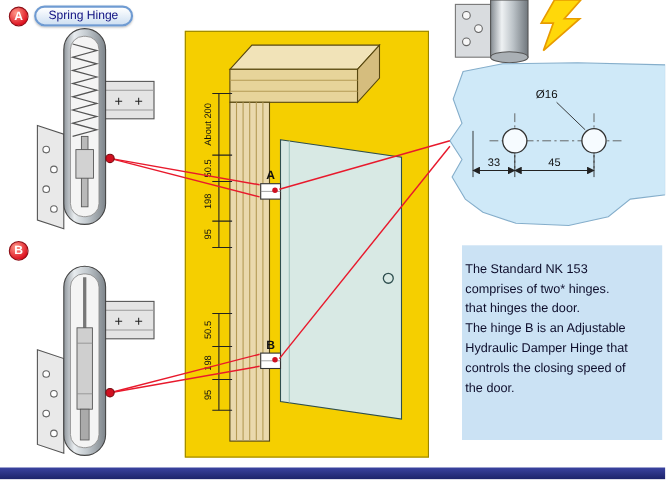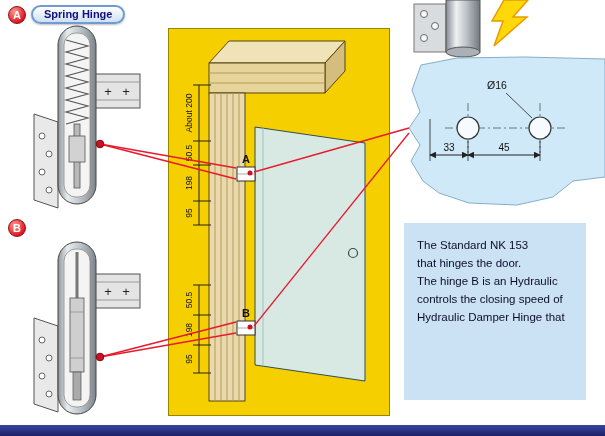--- a/index.html
+++ b/index.html
@@ -7,26 +7,26 @@
   .canvas { position:relative; width:605px; height:436px; background:#fff;
             font-family:"Liberation Sans", sans-serif; overflow:hidden; }
   .abs { position:absolute; }
   .section-header { position:absolute; display:flex; align-items:center; gap:5px; z-index:3; }
   .badge { width:18px; height:18px; border-radius:50%;
            background:radial-gradient(circle at 35% 30%, #ff9a8a, #dd0f1e 75%);
            border:1px solid #8e0e16; color:#fff; font-weight:bold; font-size:11px;
            line-height:16px; text-align:center; display:inline-block; flex:0 0 auto; }
   .pill { padding:1px 11px 2px; border:2px solid #6f9bd2; border-radius:10px;
           background:linear-gradient(180deg,#ffffff,#cfe0f2); color:#0f0f80;
-          font-weight:bold; font-size:11px; box-shadow:0 1px 2px rgba(0,0,0,.25);
+          font-weight:normal; font-size:11px; box-shadow:0 1px 2px rgba(0,0,0,.25);
           white-space:nowrap; }
   .yellow-panel { left:168px; top:28px; width:222px; height:388px;
                   background:#f5cf00; border:1px solid #9a8500; z-index:1; }
-  .desc-box { left:404px; top:223px; width:182px; height:177px; background:#cbe2f4;
-              padding:13px 8px 0 13px; color:#0d0d2b; font-size:11.5px; line-height:18px; z-index:1; }
+  .desc-box { left:420px; top:223px; width:182px; height:177px; background:#cbe2f4;
+              padding:13px 8px 0 3px; color:#0d0d2b; font-size:11.5px; line-height:18px; z-index:1; }
   .bottom-bar { left:0; top:425px; width:605px; height:11px;
                 background:linear-gradient(180deg,#3a43a0,#1b2268); z-index:2; }
   .overlay { left:0; top:0; pointer-events:none; z-index:6; }
   svg { display:block; }
   svg text { font-family:"Liberation Sans", sans-serif; }
   .drawing { z-index:1; }
 </style>
 </head>
 <body>
 
@@ -215,24 +215,26 @@
       <line x1="135" y1="86" x2="135" y2="106"></line>
     </g>
     <line x1="25" y1="100" x2="63" y2="100" stroke="#222" stroke-width="1" marker-start="url(#arr)" marker-end="url(#arr)"></line>
     <line x1="63" y1="100" x2="135" y2="100" stroke="#222" stroke-width="1" marker-start="url(#arr)" marker-end="url(#arr)"></line>
     <text x="44" y="96" text-anchor="middle" font-size="10" fill="#111">33</text>
     <text x="99" y="96" text-anchor="middle" font-size="10" fill="#111">45</text>
   </svg>
 
   <div class="abs desc-box">
     <div>The Standard NK 153</div>
+    <div>comprises of two* hinges.</div>
     <div>that hinges the door.</div>
-    <div>The hinge B is an Hydraulic</div>
+    <div>The hinge B is an Adjustable</div>
+    <div>Hydraulic Damper Hinge that</div>
     <div>controls the closing speed of</div>
-    <div>Hydraulic Damper Hinge that</div>
+    <div>the door.</div>
   </div>
 
   <svg class="abs overlay" width="605" height="436" viewBox="0 0 605 436">
     <g stroke="#e8192c" stroke-width="1.3">
       <line x1="100" y1="144" x2="236" y2="168"></line>
       <line x1="100" y1="144" x2="236" y2="179"></line>
       <line x1="254" y1="172" x2="409" y2="128"></line>
       <line x1="100" y1="357" x2="236" y2="322"></line>
       <line x1="100" y1="357" x2="236" y2="333"></line>
       <line x1="254" y1="326" x2="409" y2="133"></line>

